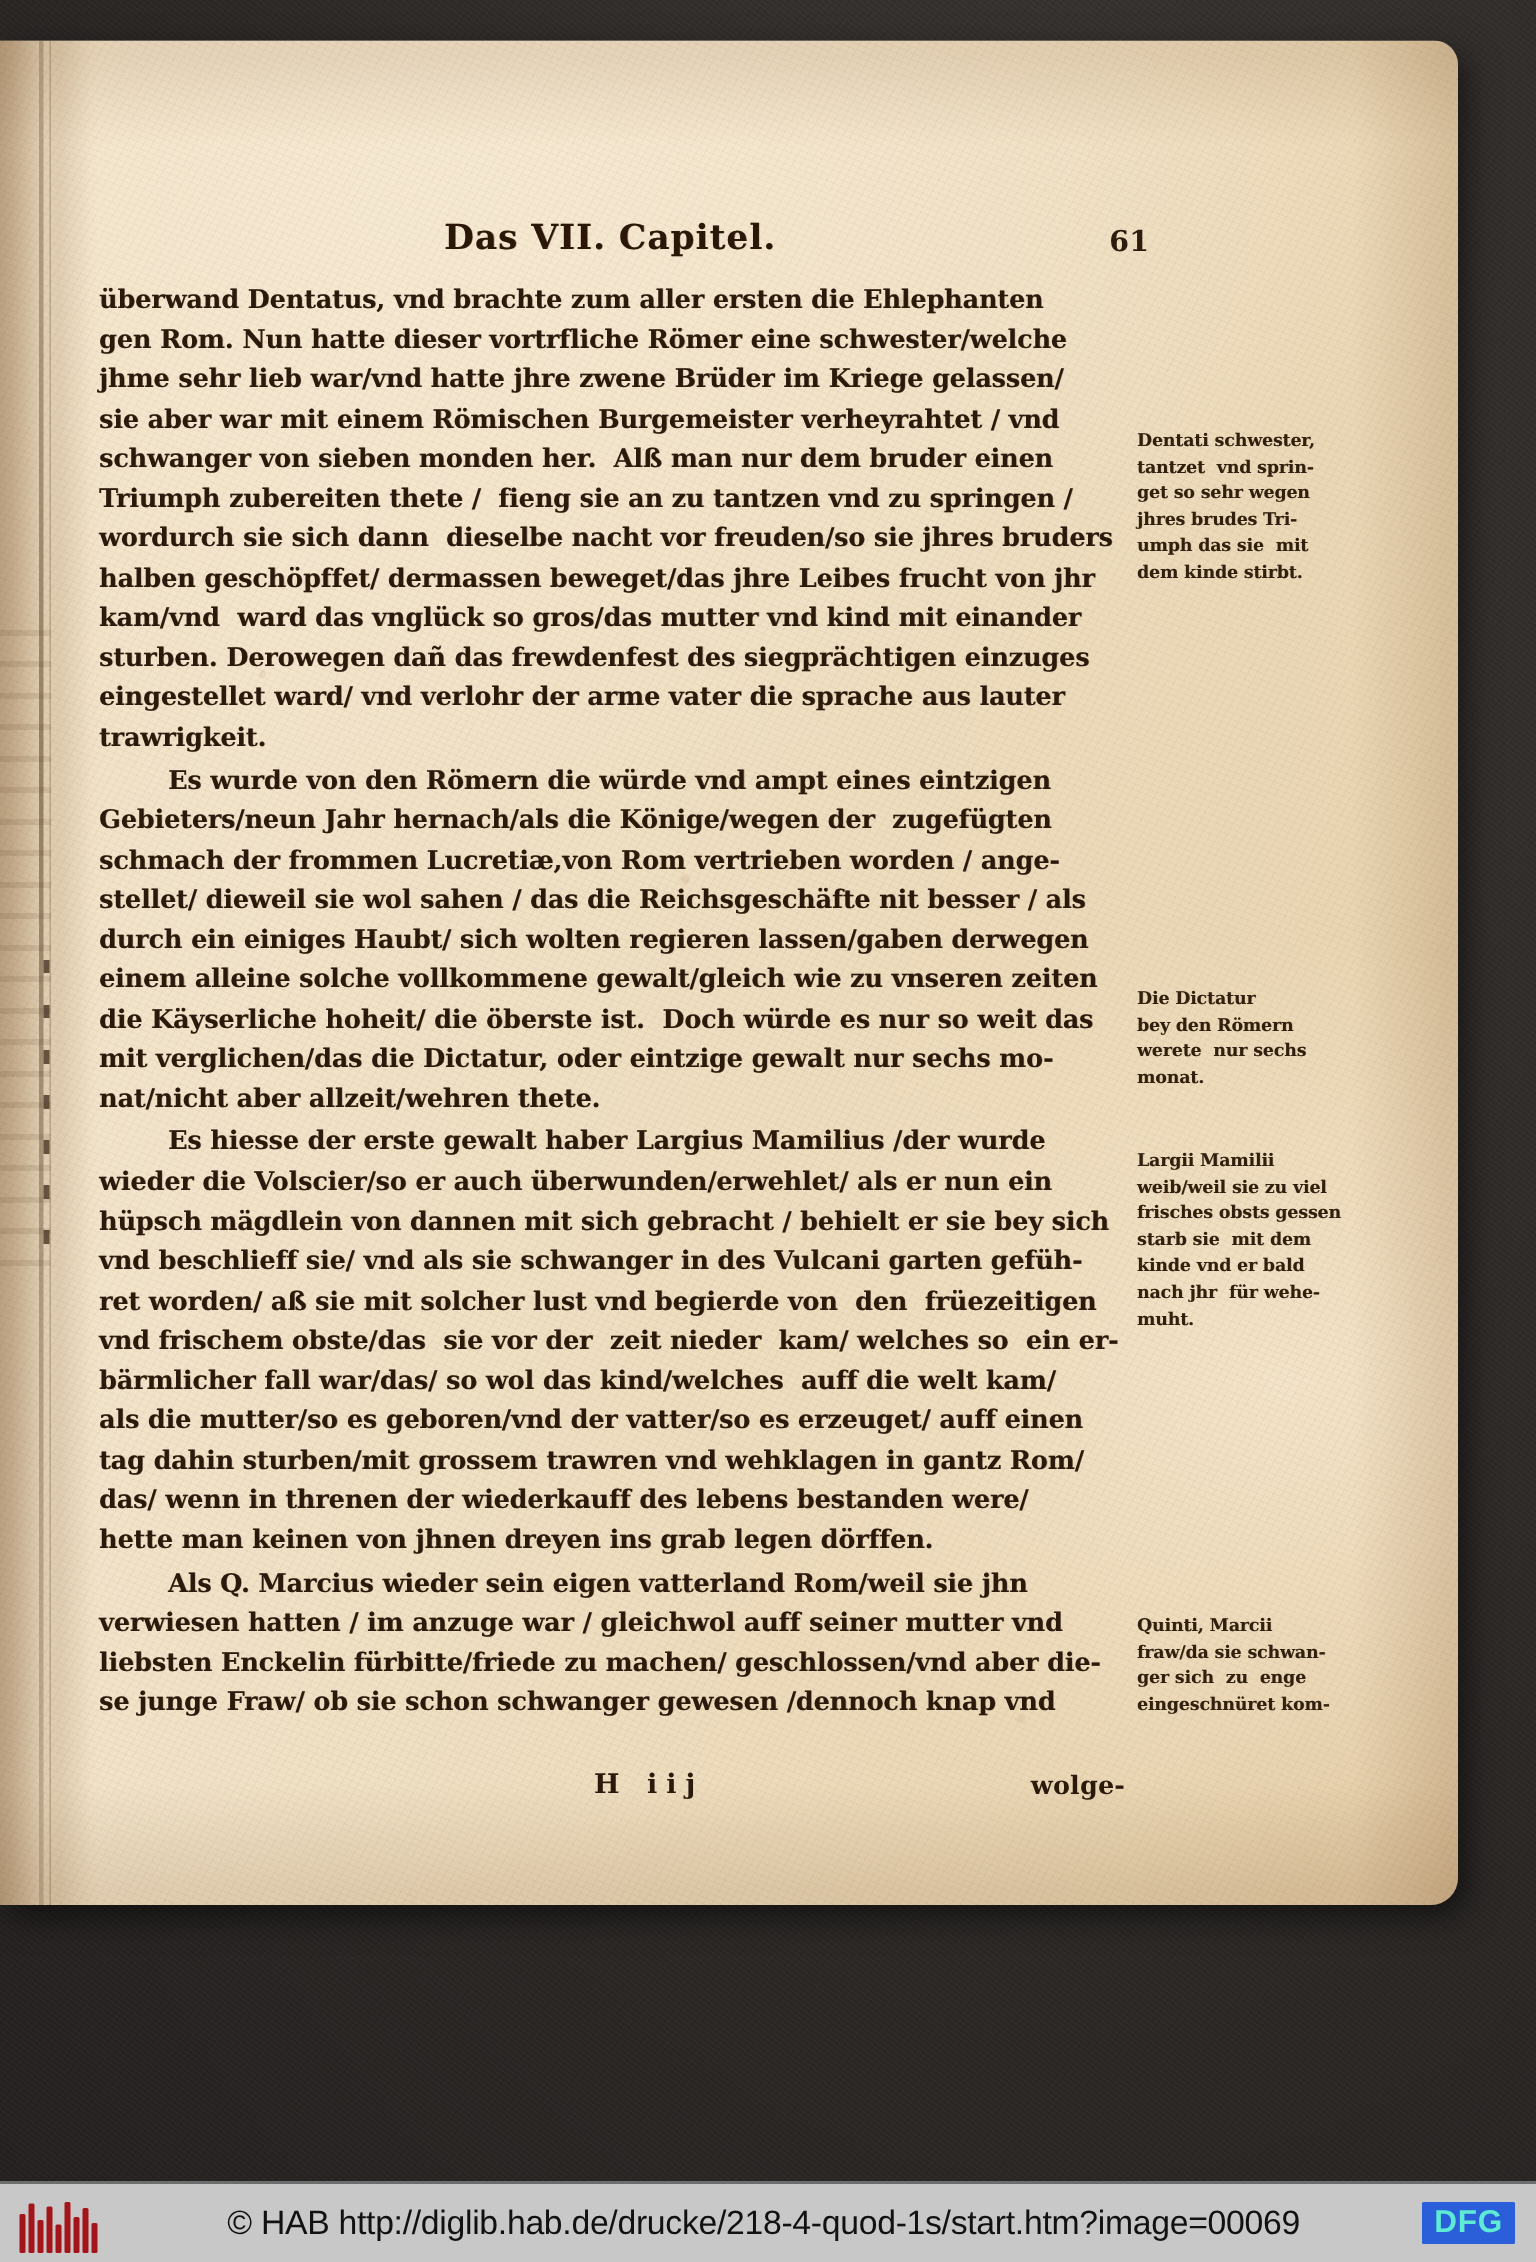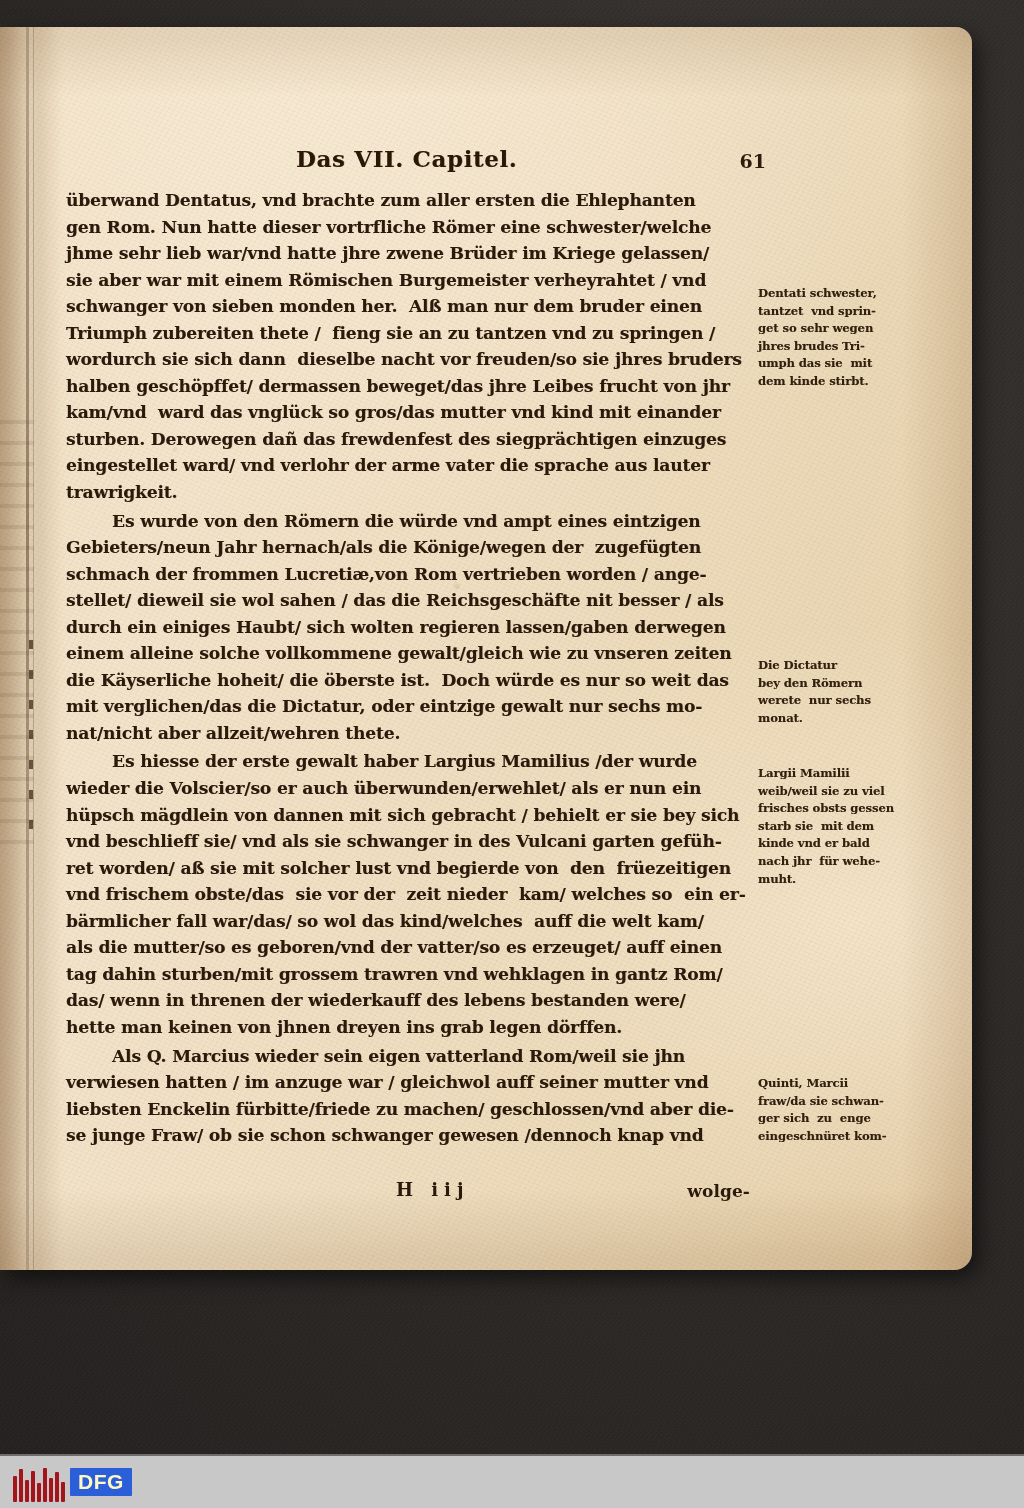--- a/index.html
+++ b/index.html
@@ -176,21 +176,21 @@
   #hab-logo i:nth-child(7){height:24px;}
   #hab-logo i:nth-child(8){height:30px;}
   #hab-logo i:nth-child(9){height:20px;}
   #banner-text{
     flex:1 1 auto;text-align:center;
     font-family:"Liberation Sans", sans-serif;
     font-size:22.5px;color:#111;letter-spacing:-.2px;white-space:nowrap;
   }
   #dfg-logo{
     flex:0 0 auto;margin-right:14px;
-    background:#2b5fd9;color:#fef9c3;
+    background:#2b5fd9;color:#5eead4;
     font-family:"Liberation Sans",sans-serif;font-weight:700;
     font-size:21px;letter-spacing:.5px;
     padding:3px 8px 4px;border-radius:1px;
     line-height:1;
   }
   #banner-topline{
     position:absolute;left:0;bottom:52px;width:1024px;height:2px;background:#6d6d6d;
   }
 </style>
 </head>
@@ -303,14 +303,15 @@
     <i></i>
       <i></i>
       <i></i>
       <i></i>
       <i></i>
       <i></i>
       <i></i>
       <i></i>
       <i></i>
   </div>
+  <div id="banner-text">© HAB http://diglib.hab.de/drucke/218-4-quod-1s/start.htm?image=00069</div>
   <div id="dfg-logo">DFG</div>
 </div>
 
 </body></html>

